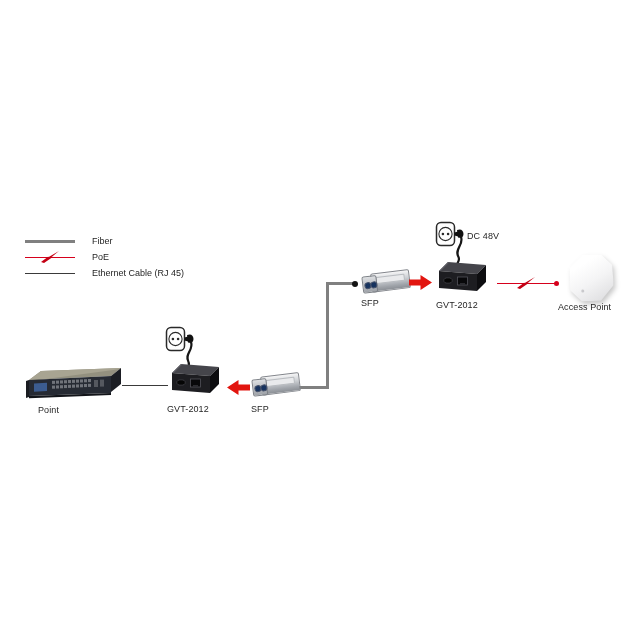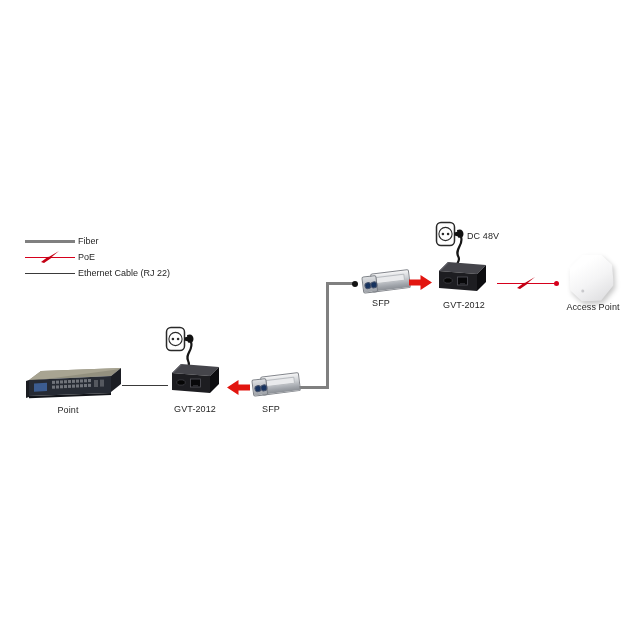--- a/index.html
+++ b/index.html
@@ -3,26 +3,26 @@
 <meta charset="utf-8">
 <style>
   html,body{margin:0;padding:0;background:#fff;}
   .canvas{
     position:relative;width:640px;height:640px;background:#ffffff;overflow:hidden;
     font-family:"Liberation Sans","DejaVu Sans",sans-serif;color:#222;
   }
   .abs{position:absolute;}
   .lbl{
     position:absolute;font-size:9px;color:#1f1f1f;letter-spacing:.1px;
-    text-align:center;white-space:nowrap;
+    white-space:nowrap;
   }
   
   .legend-row{position:absolute;left:25px;display:flex;align-items:center;height:12px;}
   .legend-sample{width:50px;height:12px;position:relative;flex:0 0 auto;}
-  .legend-text{margin-left:3px;font-size:9px;color:#1f1f1f;white-space:nowrap;}
+  .legend-text{margin-left:17px;font-size:9px;color:#1f1f1f;white-space:nowrap;}
   .fiber-line{position:absolute;left:0;top:4.5px;width:100%;height:3px;background:#808080;}
   .poe-line{position:absolute;left:0;top:5.5px;width:100%;height:1.4px;background:#d6randomness001c;background:#d6001c;}
   .eth-line{position:absolute;left:0;top:5.8px;width:100%;height:1.1px;background:#3a3a3a;}
   .bolt{position:absolute;}
   
   .fiber-seg{position:absolute;background:#808080;}
   .dot{position:absolute;border-radius:50%;}
   .dot-black{width:6px;height:6px;background:#141414;}
   .dot-red{width:5px;height:5px;background:#d6001c;}
   
@@ -76,21 +76,21 @@
         <svg class="bolt" style="left:15px;top:-1px;" width="20" height="14" viewBox="0 0 20 14">
           <path d="M1,12 L9,6 L7,8 L19,1 L11,7.5 L13.5,6.5 L4,13 Z" fill="#c40014"></path>
         </svg>
       </span>
       <span class="legend-text">PoE</span>
     </div>
     <div class="legend-row" style="top:267px;">
       <span class="legend-sample">
           <span class="eth-line"></span>
         </span>
-      <span class="legend-text">Ethernet Cable (RJ 22)</span>
+      <span class="legend-text">Ethernet Cable (RJ 45)</span>
     </div>
   </div>
 
   <div class="fiber-seg" style="left:296px;top:386px;width:33px;height:3px;"></div>
   <div class="fiber-seg" style="left:326px;top:282px;width:3px;height:107px;"></div>
   <div class="fiber-seg" style="left:326px;top:282px;width:29px;height:3px;"></div>
   <div class="dot dot-black" style="left:352px;top:280.5px;"></div>
 
   <div class="sfp" style="left:362px;top:269px;transform:rotate(-7deg);">
     <div class="sfp-body">

